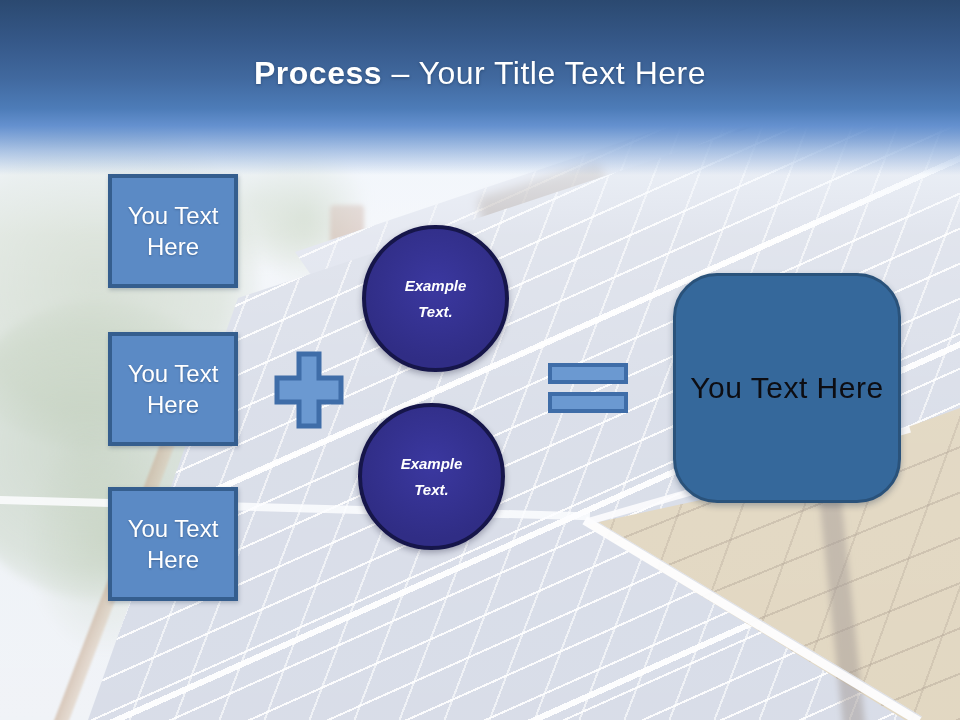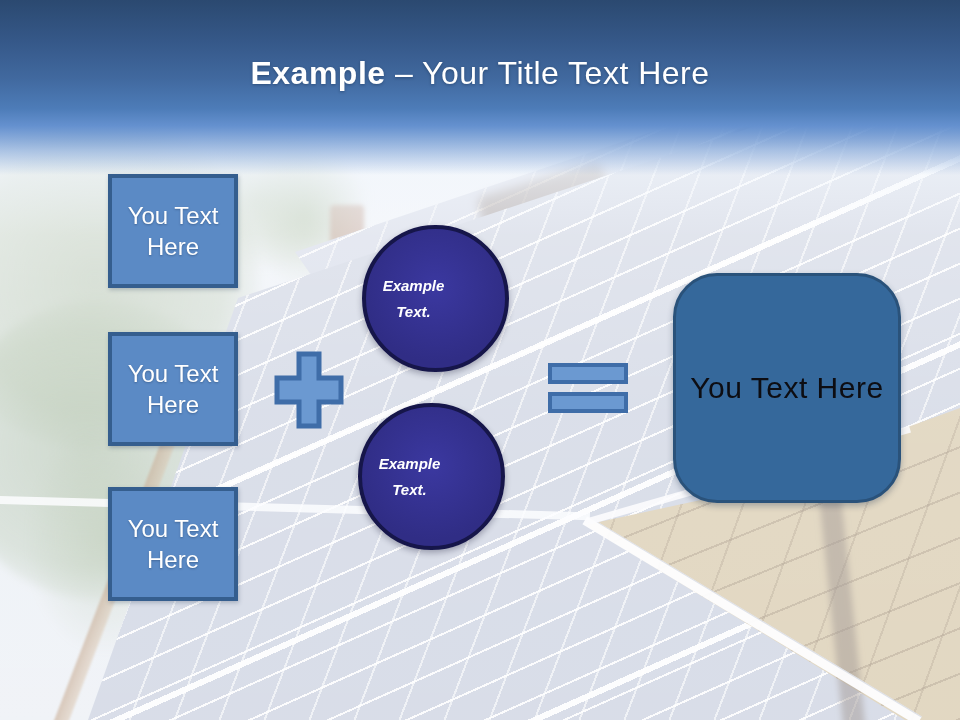--- a/index.html
+++ b/index.html
@@ -53,21 +53,21 @@
   .title .bold{font-weight:bold;}
   .sq{position:absolute;left:108px;width:130px;height:114px;box-sizing:border-box;background:#5b8ac5;border:4px solid #355e8e;
     display:flex;align-items:center;justify-content:center;text-align:center;color:#fff;font-size:24px;line-height:1.3;
     text-shadow:0 1px 2px rgba(20,40,70,.35);box-shadow:1px 2px 4px rgba(30,50,80,.25);}
   .sq1{top:174px}.sq2{top:332px}.sq3{top:487px}
   .plus-wrap{position:absolute;left:274px;top:351px;width:70px;height:78px;}
   .eq-bar{position:absolute;left:548px;width:80px;height:21px;box-sizing:border-box;background:#6b99d1;border:4px solid #3f6da8;}
   .eq1{top:363px}.eq2{top:392px}
   .circle{position:absolute;width:147px;height:147px;border-radius:50%;box-sizing:border-box;
     background:radial-gradient(circle at 50% 42%,#3b38a0 0%,#302d85 70%);border:4px solid #16164a;
-    display:flex;align-items:center;text-align:center;color:#fff;
+    display:flex;align-items:center;justify-content:center;text-align:center;color:#fff;
     font-weight:bold;font-style:italic;font-size:15px;line-height:1.7;box-shadow:0 3px 6px rgba(10,10,40,.3);}
   .circle .inner{width:95px;}
   .c1{left:362px;top:225px}.c2{left:358px;top:403px}
   .result{position:absolute;left:673px;top:273px;width:228px;height:230px;box-sizing:border-box;border-radius:44px;
     background:#35689b;border:3px solid #2a527a;display:flex;align-items:center;justify-content:center;
     color:#0d0d12;font-size:30px;letter-spacing:.5px;box-shadow:0 3px 6px rgba(20,40,70,.3);}
 </style>
 </head>
 <body>
 
@@ -92,21 +92,21 @@
   <div class="gutter-rail"></div>
   <div class="shingles"></div>
   <div class="pole-shadow"></div>
   <div class="rail-bright-1"></div>
   <div class="rail-bright-2"></div>
   <div class="rail-bright-3"></div>
   <div class="wash"></div>
   <div class="header"></div>
 
   <div class="title">
-    <span class="bold">Example</span>
+    <span class="bold">Process</span>
     <span>– Your Title Text Here</span>
   </div>
 
   <div class="sq sq1">
     <span>You Text Here</span>
   </div>
   <div class="sq sq2">
     <span>You Text Here</span>
   </div>
   <div class="sq sq3">

